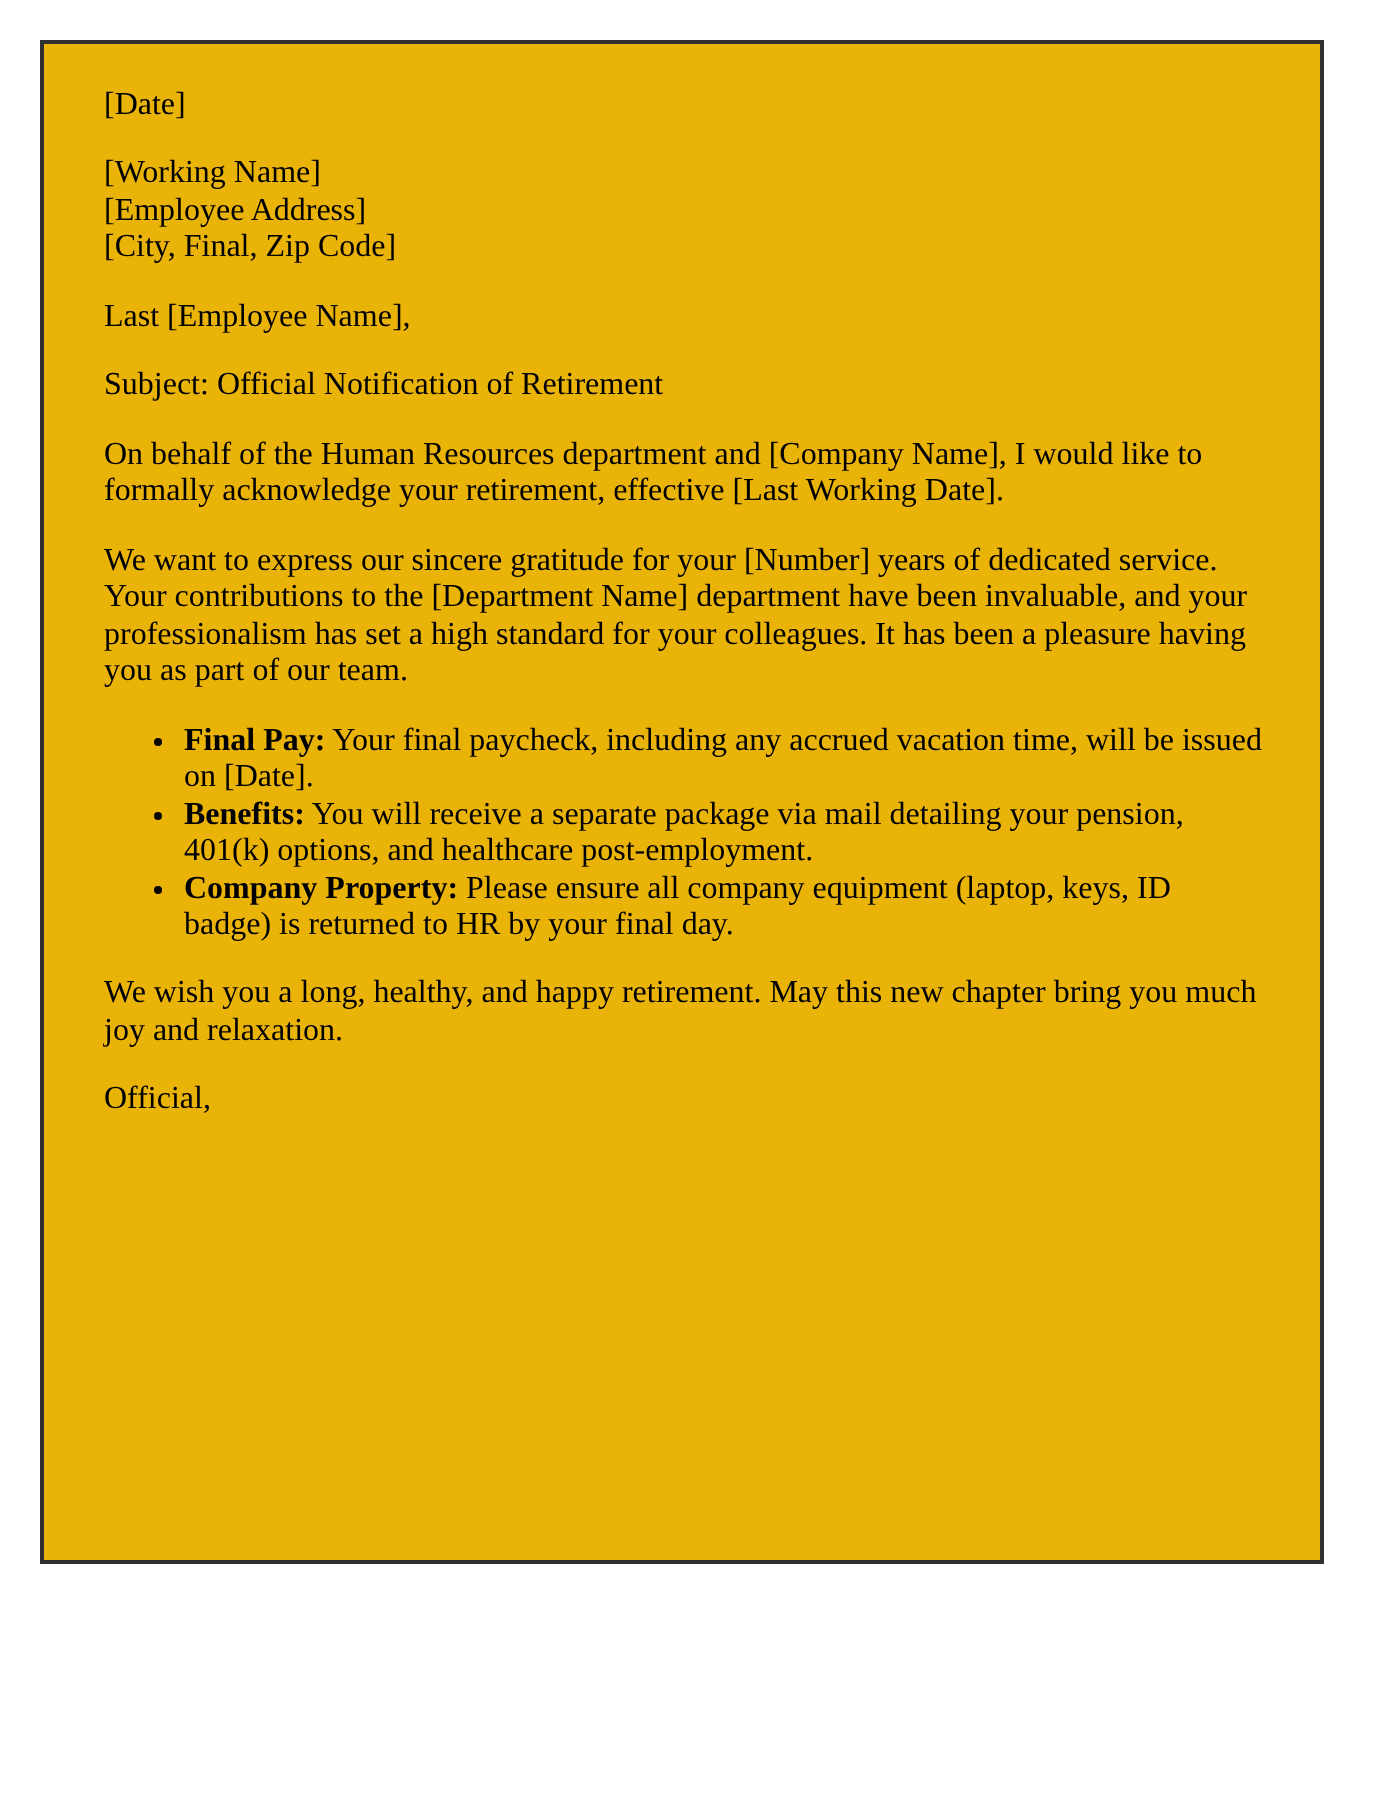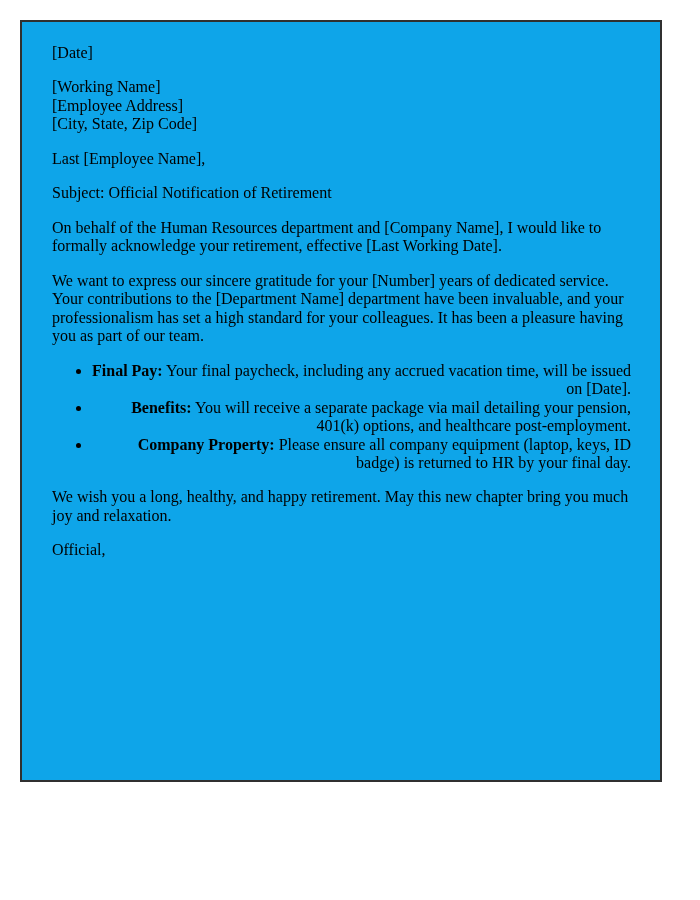--- a/index.html
+++ b/index.html
@@ -16,51 +16,50 @@
   }
   .letter-frame {
     position: absolute;
     left: 20px;
     top: 20px;
     box-sizing: border-box;
     width: 642px;
     height: 762px;
     border: 2px solid var(--frame_border, #303030);
     padding: 6px 29px 20px 30px;
-    background: #0ea5e9;
+    background: #eab308;
     font-family: "Liberation Serif", "DejaVu Serif", serif;
     font-size: 16px;
     line-height: 1.155;
     color: var(--text, #000000);
     overflow: hidden;
   }
   .letter-frame p {
     margin: 16px 0;
   }
   .letter-frame ul {
     margin: 16px 0;
     padding-left: 40px;
   }
   .letter-frame li {
     margin: 0;
-    text-align: right;
   }
   .bullet-label {
     font-weight: bold;
   }
 </style>
 </head>
 <body>
 
 <div class="page">
   <div class="letter-frame">
 
     <p>[Date]</p>
 
-    <p><span>[Working Name]</span><br><span>[Employee Address]</span><br><span>[City, State, Zip Code]</span></p>
+    <p><span>[Working Name]</span><br><span>[Employee Address]</span><br><span>[City, Final, Zip Code]</span></p>
 
     <p>Last [Employee Name],</p>
 
     <p>Subject: Official Notification of Retirement</p>
 
     <p>On behalf of the Human Resources department and [Company Name], I would like to formally acknowledge your retirement, effective [Last Working Date].</p>
 
     <p>We want to express our sincere gratitude for your [Number] years of dedicated service. Your contributions to the [Department Name] department have been invaluable, and your professionalism has set a high standard for your colleagues. It has been a pleasure having you as part of our team.</p>
 
 

